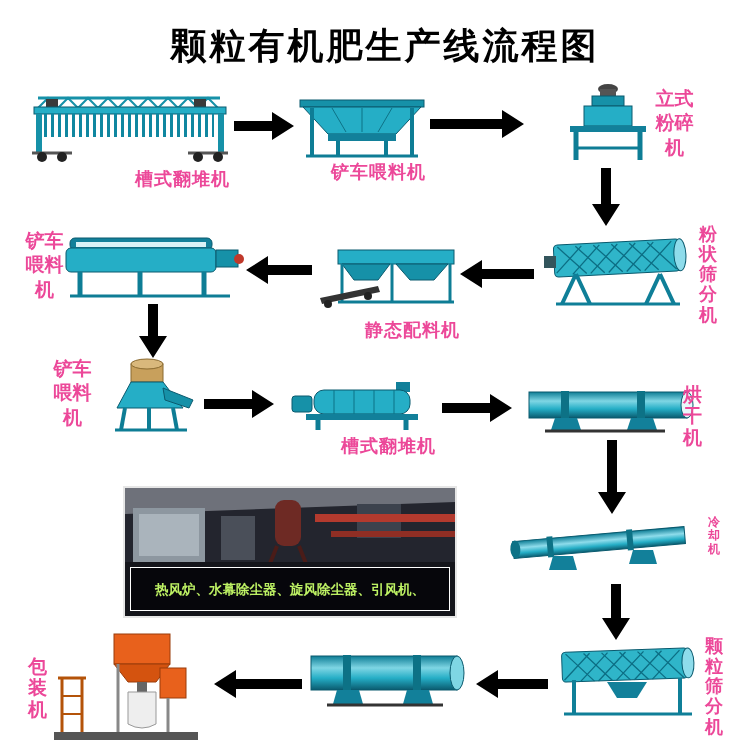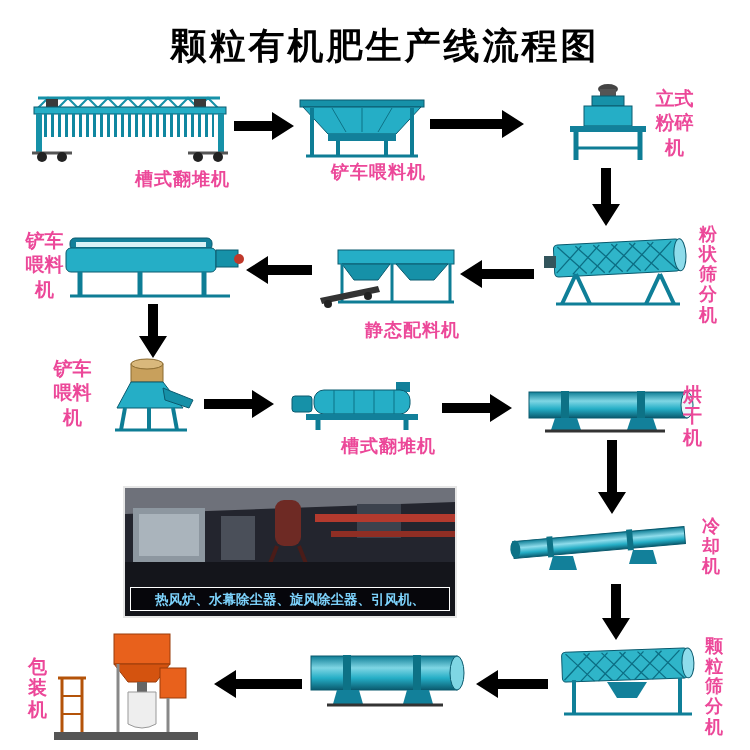--- a/index.html
+++ b/index.html
@@ -20,22 +20,22 @@
   .lbl-h { text-align:right; font-size:18px; letter-spacing:1px; }
   .lbl-v1 { word-break:break-all; line-height:1.12; font-size:18px; width:20px; text-align:right; }
   .lbl-v2 { word-break:break-all; line-height:1.28; font-size:19px; width:41px; text-align:center; }
   .aux {
     position:absolute; border:2px solid #e6e6e6; background:#20222b;
   }
   .aux svg { display:block; width:100%; height:100%; }
   .aux-text {
     position:absolute; left:5px; right:5px; bottom:5px;
     border:1px solid #ffffff; background:rgba(4,5,9,0.88);
-    color:#7dd3fc; text-align:center; font-size:13.5px; font-weight:700;
-    line-height:1.5; padding:1px 2px;
+    color:#bef264; text-align:center; font-size:13.5px; font-weight:700;
+    line-height:1.5; padding:11px 2px;
   }
 </style>
 </head>
 <body>
 
 <div class="canvas">
 
   <div class="title">颗粒有机肥生产线流程图</div>
 
   <div class="machine" style="left:30px;top:92px;width:200px;height:72px">
@@ -219,21 +219,21 @@
       <g transform="rotate(-5 95 30)">
         <rect x="8" y="22" width="172" height="17" fill="url(#gradCooler)" stroke="#0a5a6e"></rect>
         <ellipse cx="10" cy="30" rx="5" ry="9" fill="#0d7286"></ellipse>
         <rect x="42" y="20" width="6" height="21" fill="#0d7286"></rect>
         <rect x="122" y="20" width="6" height="21" fill="#0d7286"></rect>
       </g>
       <polygon points="48,44 68,44 72,58 44,58" fill="#12809a"></polygon>
       <polygon points="128,38 148,38 152,52 124,52" fill="#12809a"></polygon>
     </svg>
   </div>
-  <div class="lbl lbl-v1" style="left:700px;top:516px;font-size:18px">冷却机</div>
+  <div class="lbl lbl-v1" style="left:700px;top:516px;font-size:12px">冷却机</div>
 
   <div class="machine" style="left:552px;top:636px;width:150px;height:82px">
     <svg viewBox="0 0 150 82">
       <g transform="rotate(-2 75 30)">
         <rect x="10" y="14" width="126" height="30" rx="4" fill="#2fb5c9" stroke="#0a5a6e"></rect>
         <path d="M14,16 L42,44 M32,16 L60,44 M50,16 L78,44 M68,16 L96,44 M86,16 L114,44 M104,16 L132,44" stroke="#0c6e84" stroke-width="1.3" fill="none"></path>
         <path d="M38,16 L12,42 M56,16 L28,44 M74,16 L46,44 M92,16 L64,44 M110,16 L82,44 M128,16 L100,44" stroke="#0c6e84" stroke-width="1.3" fill="none"></path>
         <ellipse cx="136" cy="29" rx="6" ry="15" fill="#8edceb" stroke="#0a5a6e"></ellipse>
       </g>
       <polygon points="55,46 95,46 85,62 65,62" fill="#12809a"></polygon>

